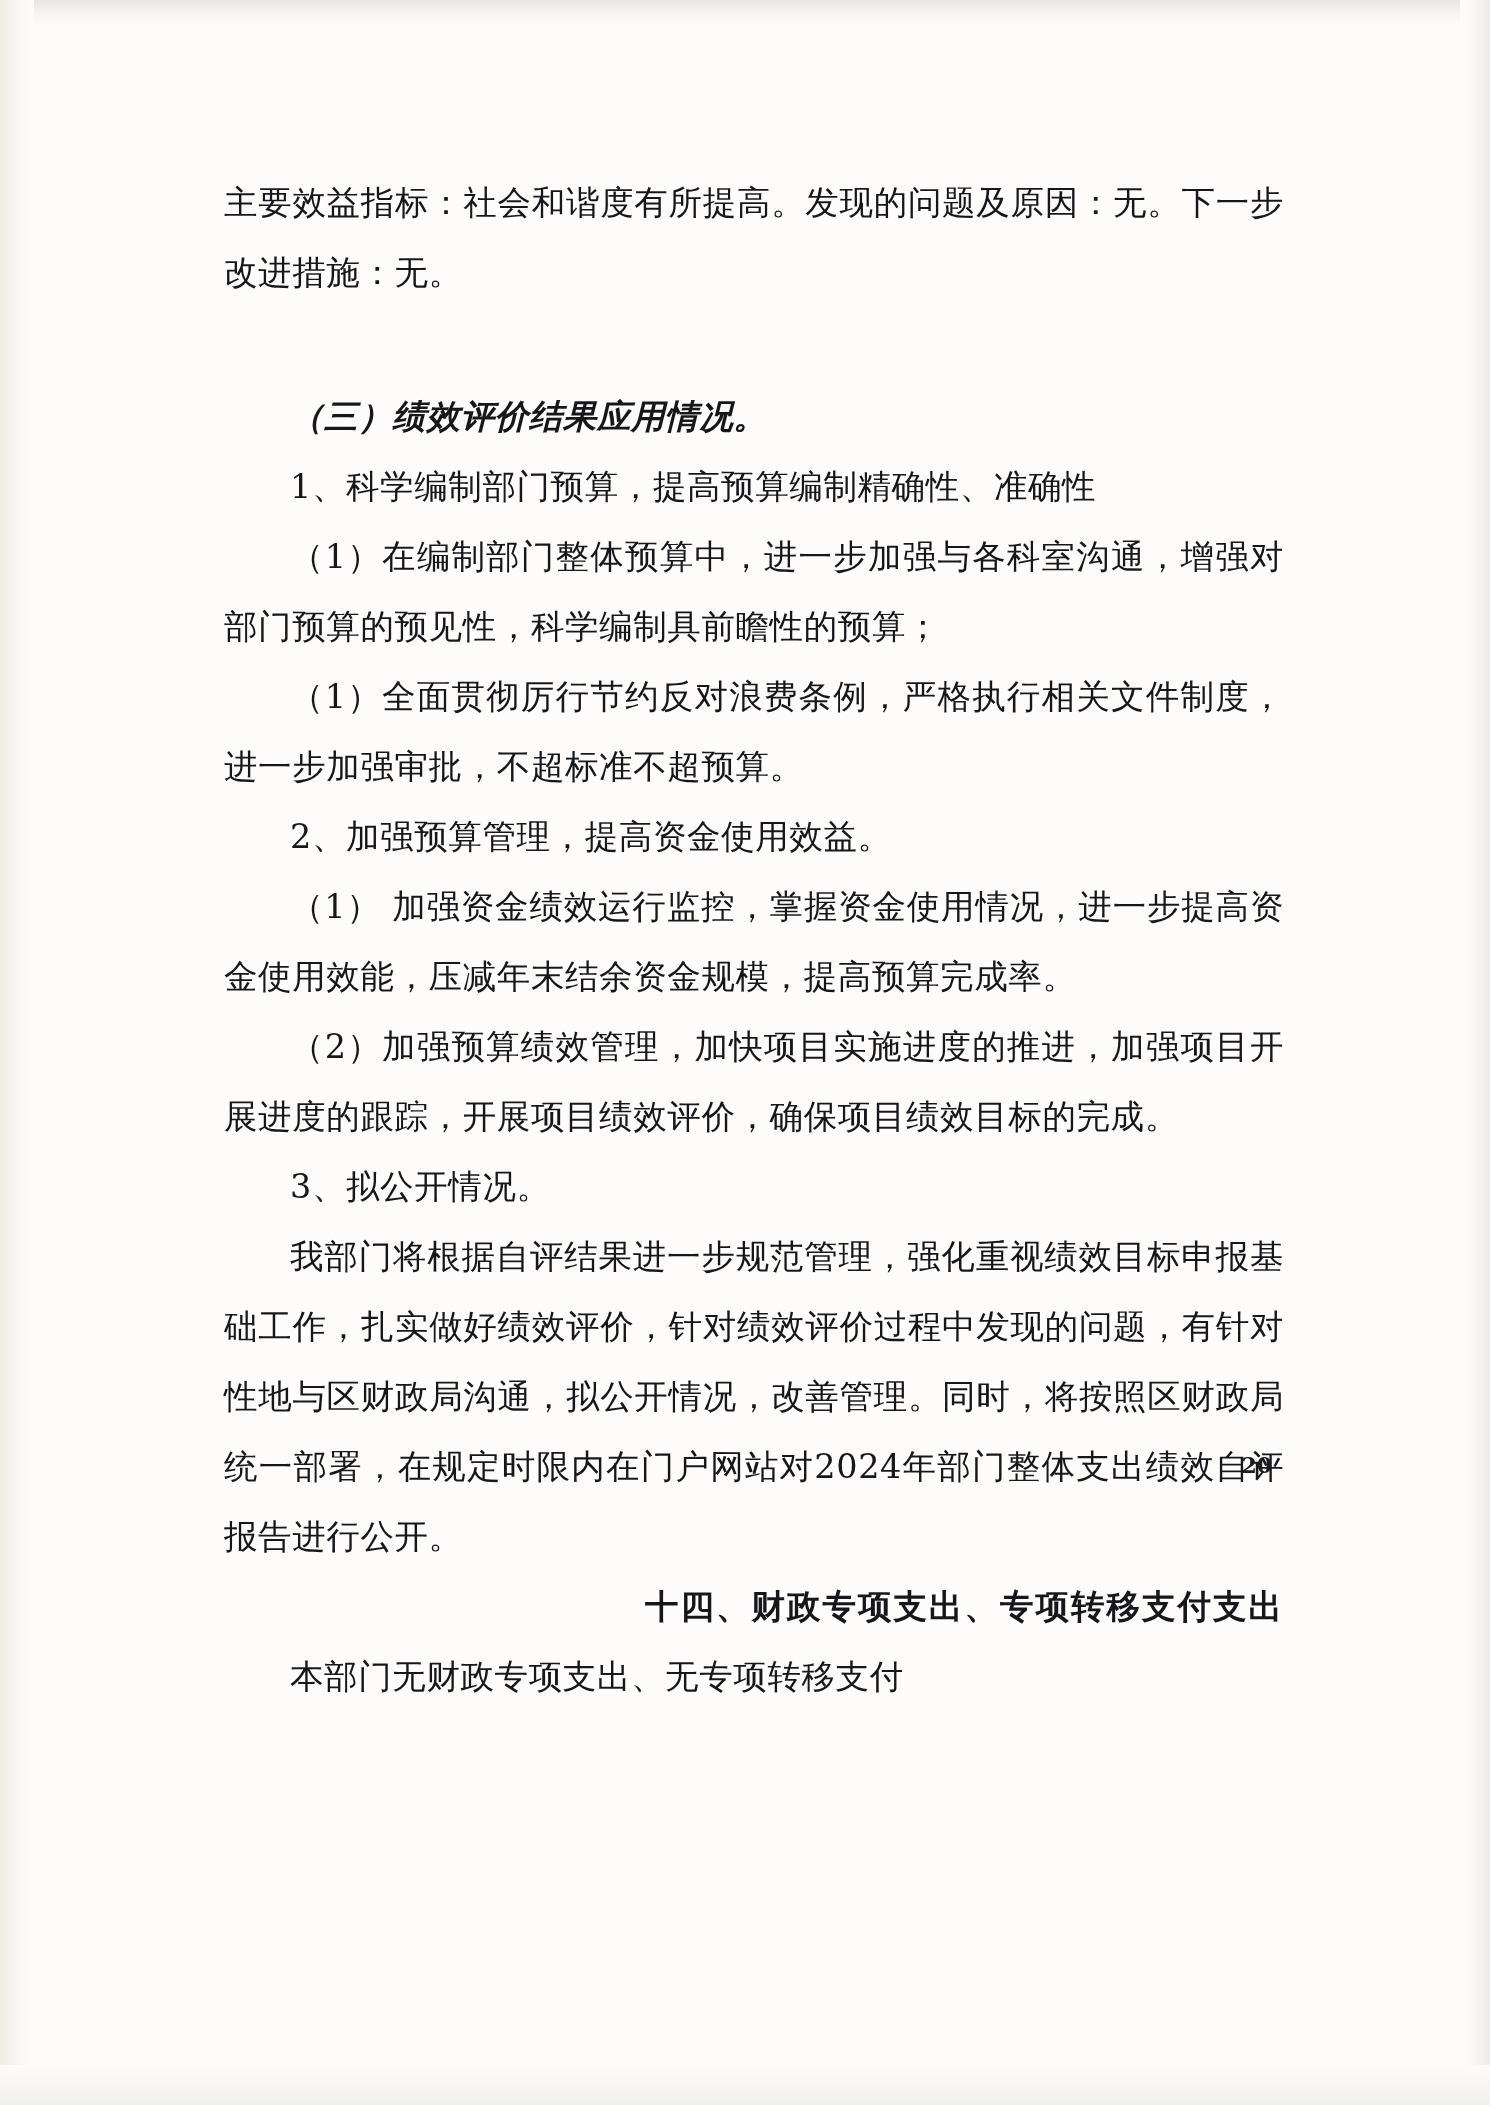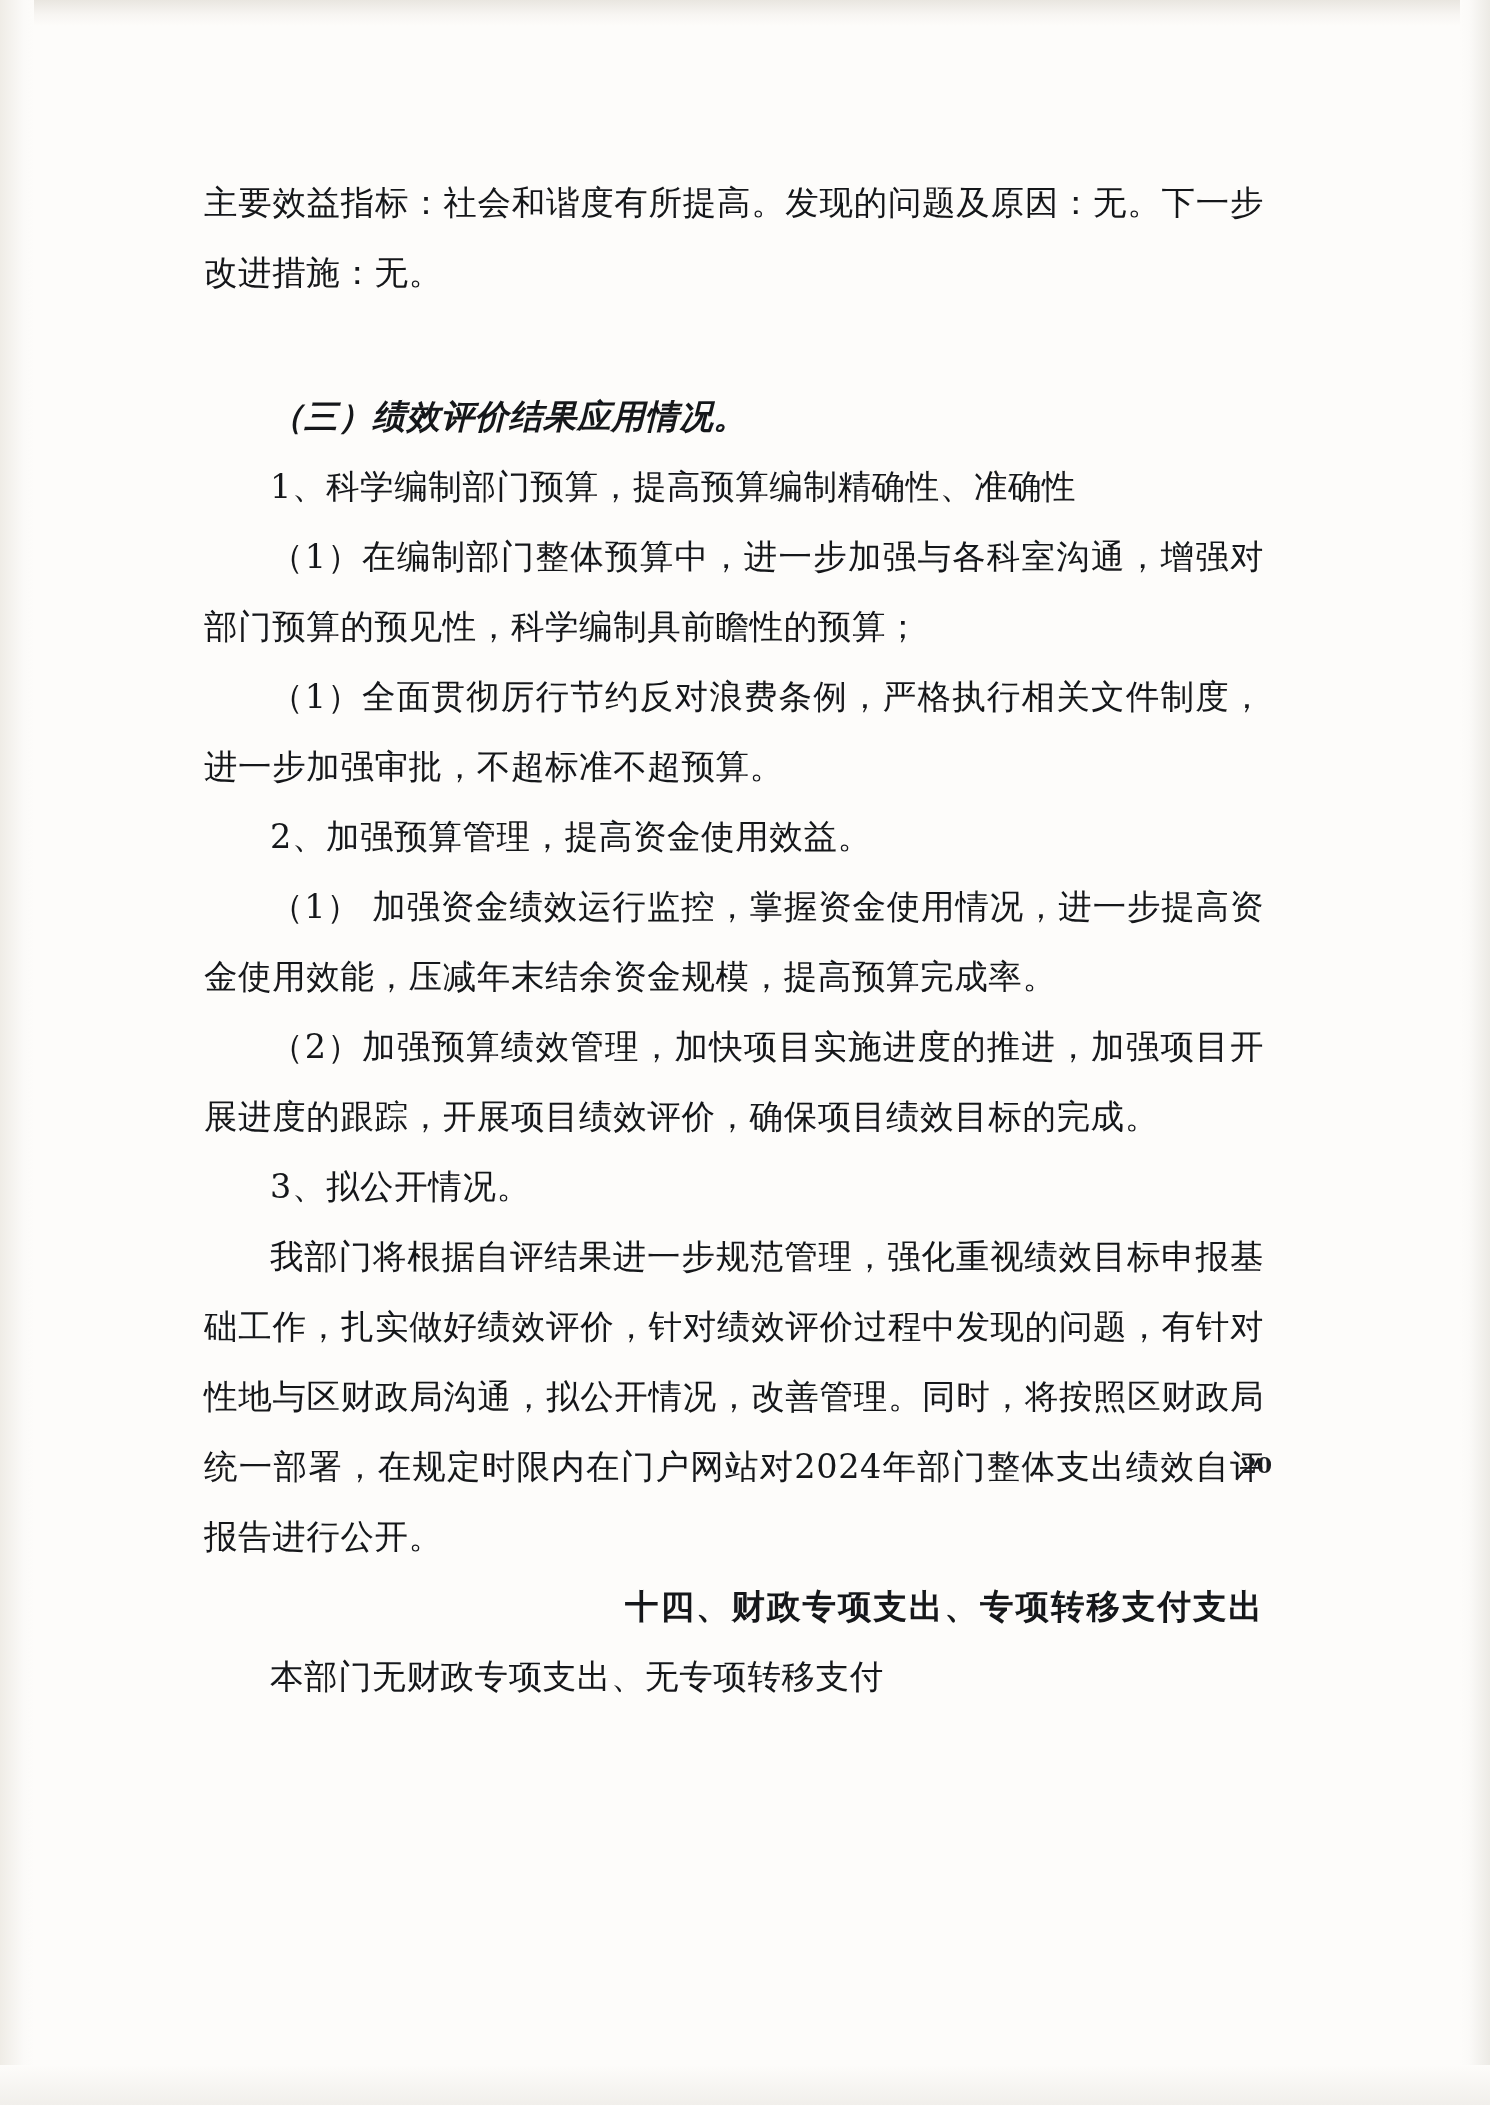--- a/index.html
+++ b/index.html
@@ -37,21 +37,21 @@
     background: linear-gradient(to left, #eceae5 0%, #fbfaf8 70%, #fdfcfa 100%);
   }
   .scan-edge-bottom {
     position: absolute;
     bottom: 0; left: 0; right: 0;
     height: 40px;
     background: linear-gradient(to top, #f1efeb 0%, #fdfcfa 100%);
   }
   .doc-body {
     position: absolute;
-    left: 204px;
+    left: 224px;
     top: 168px;
     width: 1060px;
   }
   p {
     margin: 0;
     color: #15171a;
     font-size: 33.5px;
     line-height: 70px;
     letter-spacing: 0.6px;
     text-align: justify;

